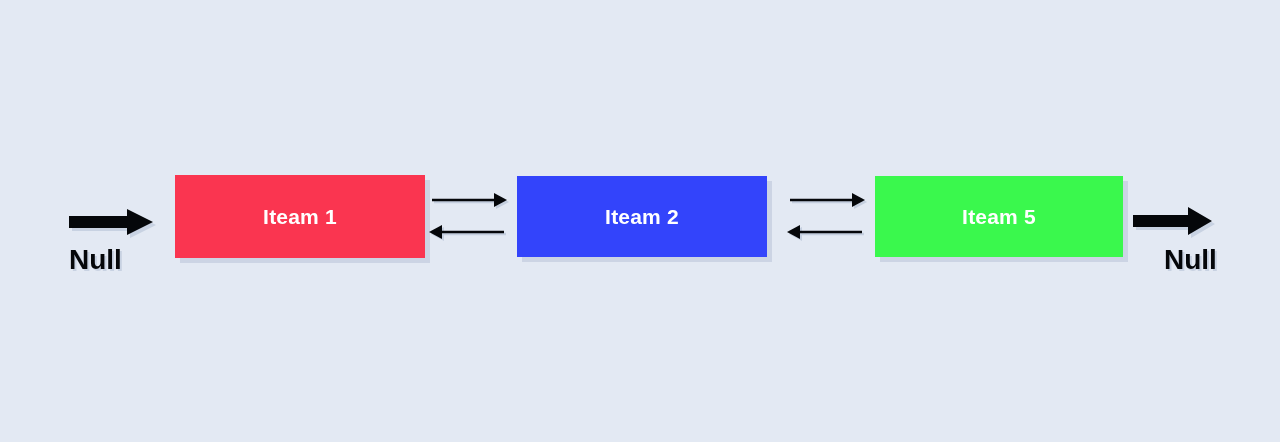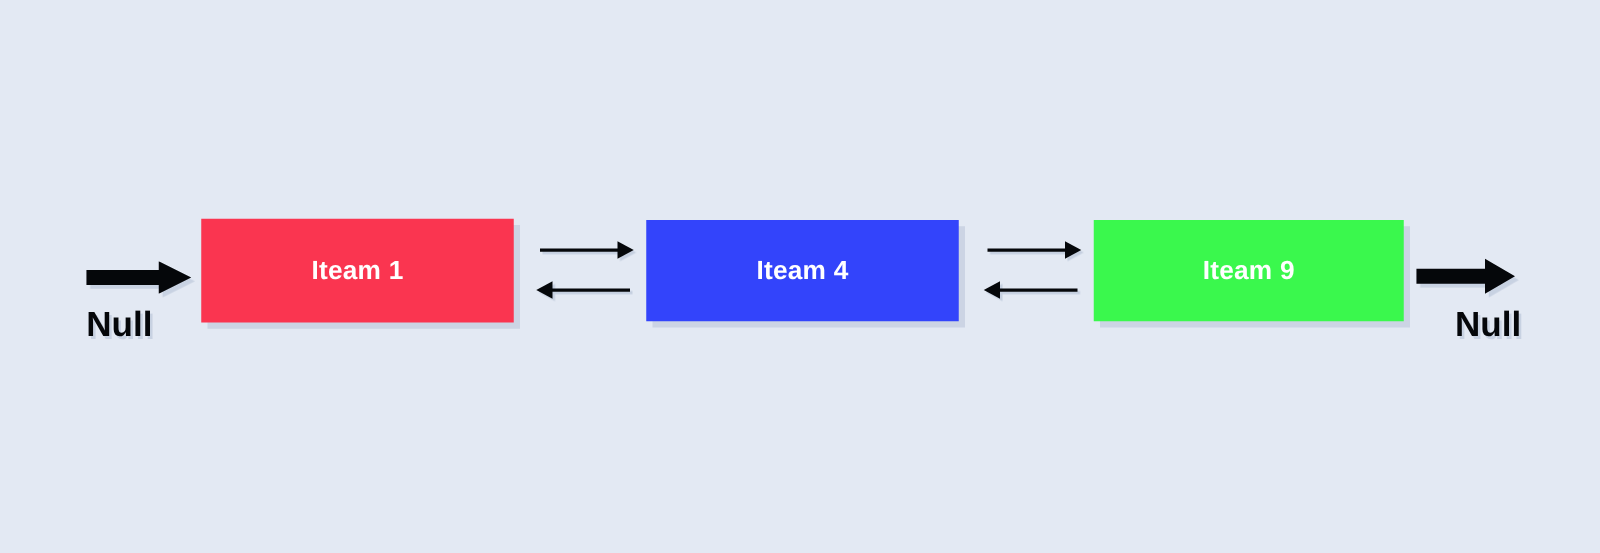--- a/index.html
+++ b/index.html
@@ -32,21 +32,21 @@
   .node-label {
     color: #ffffff;
     font-family: "Liberation Sans", sans-serif;
     font-weight: bold;
     font-size: 21px;
     letter-spacing: 0.2px;
     line-height: 1;
     user-select: none;
   }
 
-  #node-1 { left: 161px; top: 175px; width: 250px; height: 83px; }
+  #node-1 { left: 175px; top: 175px; width: 250px; height: 83px; }
   #node-2 { left: 517px; top: 176px; width: 250px; height: 81px; }
   #node-3 { left: 875px; top: 176px; width: 248px; height: 81px; }
 
   
   .connector {
     position: absolute;
   }
   .connector svg {
     display: block;
     filter: drop-shadow(2px 2px 0 rgba(160, 176, 200, 0.45));
@@ -105,38 +105,38 @@
       </g>
 
       <g>
         <line x1="12" y1="44" x2="76" y2="44" stroke="#05070a" stroke-width="2.6"></line>
         <path d="M14 37 L1 44 L14 51 Z" fill="#05070a"></path>
       </g>
     </svg>
   </div>
 
   <div class="node" id="node-2" style="background:#3344fb">
-    <span class="node-label">Iteam 4</span>
+    <span class="node-label">Iteam 2</span>
   </div>
 
   <div class="connector" id="link-2-3">
     <svg width="80" height="60" viewBox="0 0 80 60" xmlns="http://www.w3.org/2000/svg">
       <g>
         <line x1="4" y1="12" x2="68" y2="12" stroke="#05070a" stroke-width="2.6"></line>
         <path d="M66 5 L79 12 L66 19 Z" fill="#05070a"></path>
       </g>
       <g>
         <line x1="12" y1="44" x2="76" y2="44" stroke="#05070a" stroke-width="2.6"></line>
         <path d="M14 37 L1 44 L14 51 Z" fill="#05070a"></path>
       </g>
     </svg>
   </div>
 
   <div class="node" id="node-3" style="background:#3af84d">
-    <span class="node-label">Iteam 9</span>
+    <span class="node-label">Iteam 5</span>
   </div>
 
   <div class="terminal" id="terminal-tail">
     <svg width="80" height="30" viewBox="0 0 80 30" xmlns="http://www.w3.org/2000/svg">
       <path d="M0 9 L55 9 L55 1 L79 15 L55 29 L55 21 L0 21 Z" fill="#05070a"></path>
     </svg>
   </div>
   <div class="null-label" id="null-label-tail">Null</div>
 
 </div>

